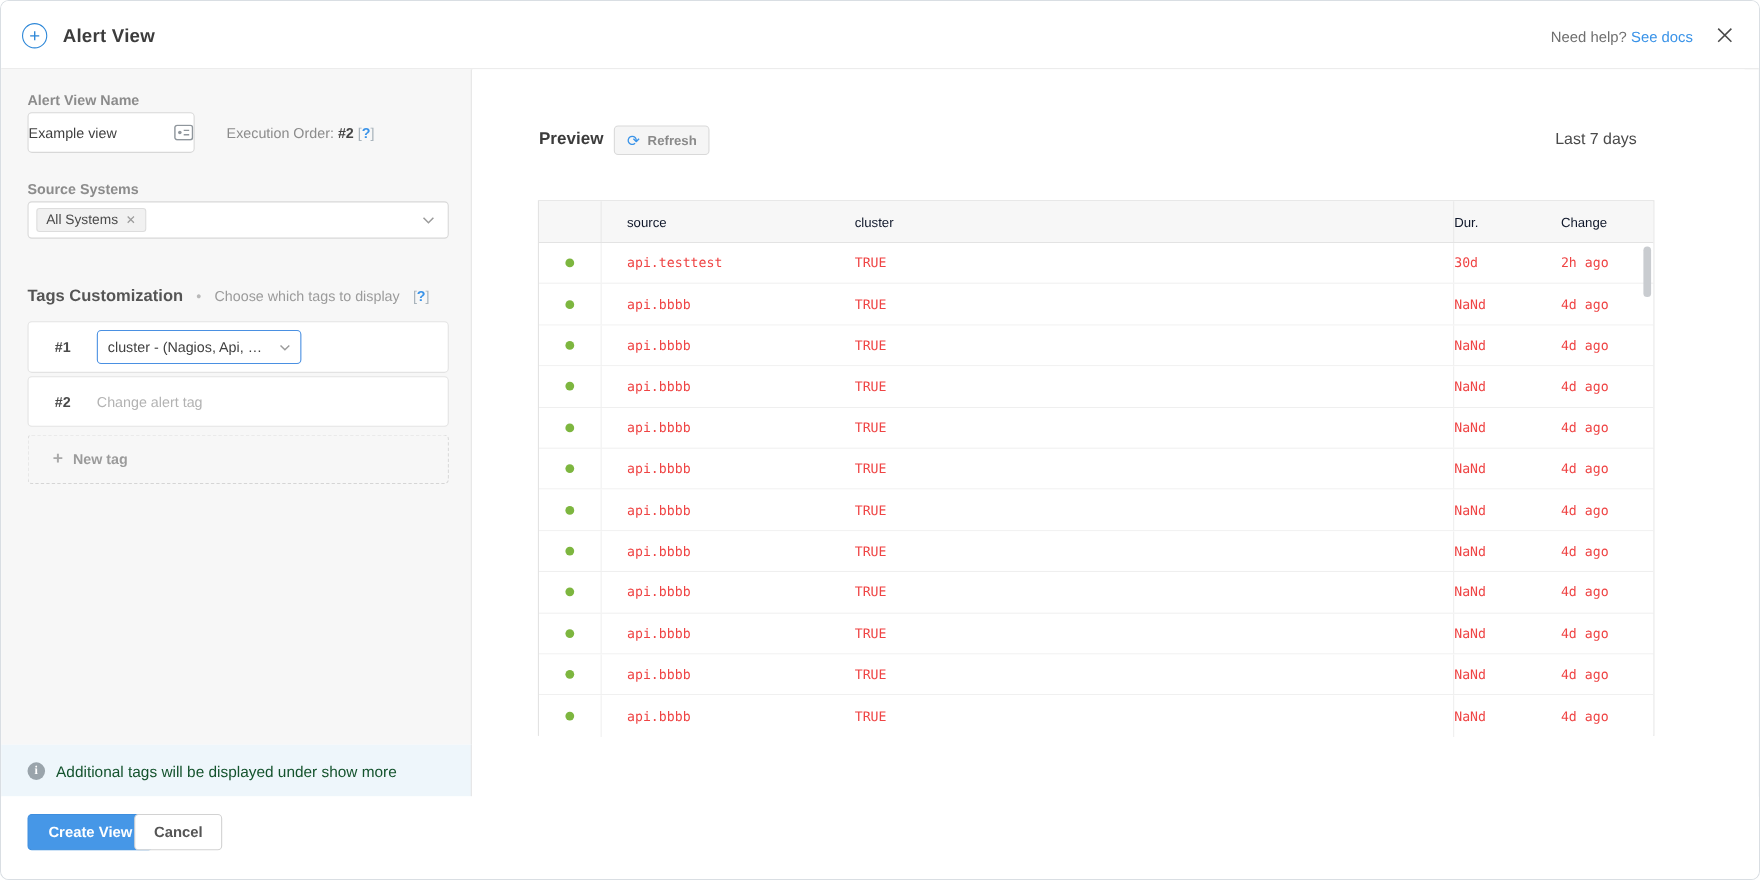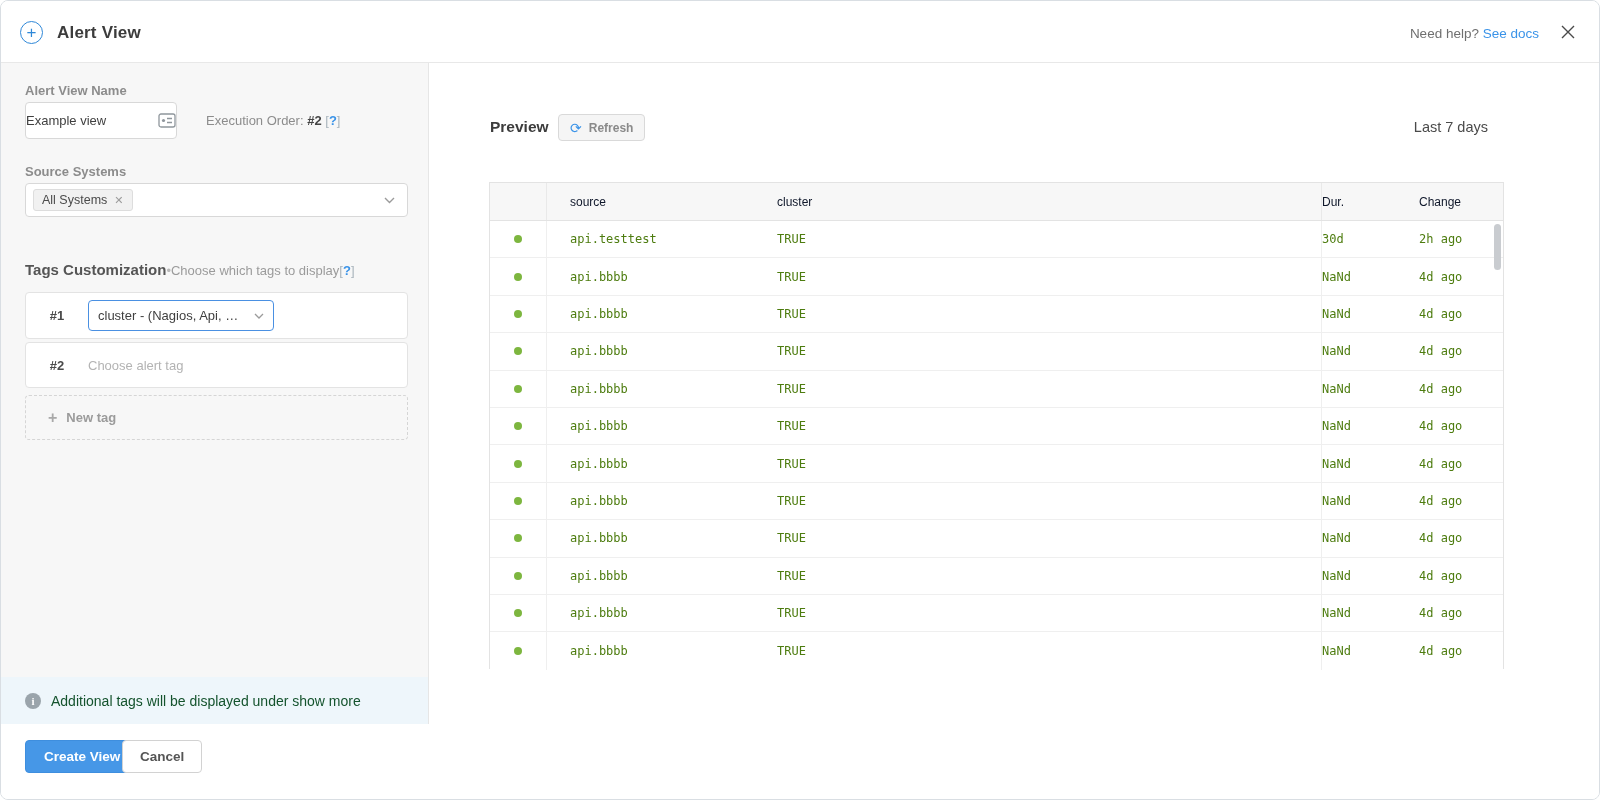--- a/index.html
+++ b/index.html
@@ -22,21 +22,21 @@
   .exec-order { position:absolute; left:205px; top:50px; font-size:13px; color:#8c8c8c; }
   .exec-order b { color:#454545; }
   .q-badge { color:#a9b4bc; }
   .q-badge .q { color:#3a93e8; font-weight:bold; }
 
   .source-select { position:absolute; left:24px; top:120px; width:383px; height:34px; background:#fff; border:1px solid #d8d8d8; border-radius:4px; display:flex; align-items:center; padding:0 12px 0 7px; cursor:pointer; }
   .chip { background:#f1f1f1; border:1px solid #dddddd; border-radius:3px; font-size:12.5px; color:#4a4a4a; padding:3px 8px; display:inline-flex; align-items:center; gap:7px; }
   .chip .x { color:#9b9b9b; font-size:11px; cursor:pointer; }
   .spacer { flex:1; }
 
-  .tags-head { position:absolute; left:24px; top:198px; display:flex; align-items:baseline; gap:0; white-space:nowrap; }
+  .tags-head { position:absolute; left:24px; top:198px; display:flex; align-items:baseline; gap:12px; white-space:nowrap; }
   .tags-title { font-size:15px; font-weight:bold; color:#555; }
   .dot-sep { color:#b9b9b9; font-size:13px; }
   .tags-sub { font-size:13px; color:#9b9b9b; }
 
   .tag-card { position:absolute; left:24px; width:383px; background:#fff; border:1px solid #e3e3e3; border-radius:4px; display:flex; align-items:center; }
   .tag-card .idx { width:62px; text-align:center; font-size:13px; font-weight:bold; color:#4a4a4a; }
   .tag-select { height:31px; width:186px; border:1.5px solid #4a90e2; border-radius:4px; background:#fff; display:flex; align-items:center; padding:0 9px; font-size:13px; color:#3f3f3f; cursor:pointer; }
   .tag-select .lbl { flex:1; white-space:nowrap; overflow:hidden; }
   .tag-placeholder { font-size:13px; color:#b3b3b3; }
 
@@ -66,21 +66,21 @@
   .t-row { display:grid; grid-template-columns:57px 207px 1fr 78px 104px; height:37.4px; border-bottom:1px solid #efefef; align-items:center; background:#fff; }
   .t-row:last-child { border-bottom:none; }
   .c-status { height:100%; display:flex; align-items:center; justify-content:center; border-right:1px solid #efefef; }
   .t-head .c-status { border-right:1px solid #e9e9e9; }
   .status-dot { width:8px; height:8px; border-radius:50%; background:#7db63f; }
   .c-source { padding-left:23px; }
   .c-cluster { padding-left:23px; }
   .c-dur { height:100%; display:flex; align-items:center; border-left:1px solid #efefef; }
   .t-head .c-dur { border-left:1px solid #e9e9e9; }
   .c-change { padding-left:20px; }
-  .mono { font-family:"DejaVu Sans Mono", monospace; font-size:12px; color:#4d7c0f; }
+  .mono { font-family:"DejaVu Sans Mono", monospace; font-size:12px; color:#ef4444; }
   .scroll-thumb { position:absolute; top:41px; right:2px; width:7px; height:46px; border-radius:4px; background:#c9ccd0; cursor:pointer; }
 
   .chev { flex:none; }
 </style>
 </head>
 <body>
 
 <div class="app">
 
   <div class="topbar">
@@ -138,21 +138,21 @@
       <div class="tag-select">
         <span class="lbl">cluster - (Nagios, Api, …</span>
         <svg class="chev" width="10" height="6" viewBox="0 0 10 6">
           <path d="M1 1 L5 5 L9 1" stroke="#9b9b9b" stroke-width="1.3" fill="none"></path>
         </svg>
       </div>
     </div>
 
     <div class="tag-card" style="top:279px; height:46px">
       <span class="idx">#2</span>
-      <span class="tag-placeholder">Choose alert tag</span>
+      <span class="tag-placeholder">Change alert tag</span>
     </div>
 
     <div class="new-tag">
       <span class="plus">+</span>
       <span>New tag</span>
     </div>
   </div>
 
   <div class="infobar">
     <span class="info-icon">i</span>

